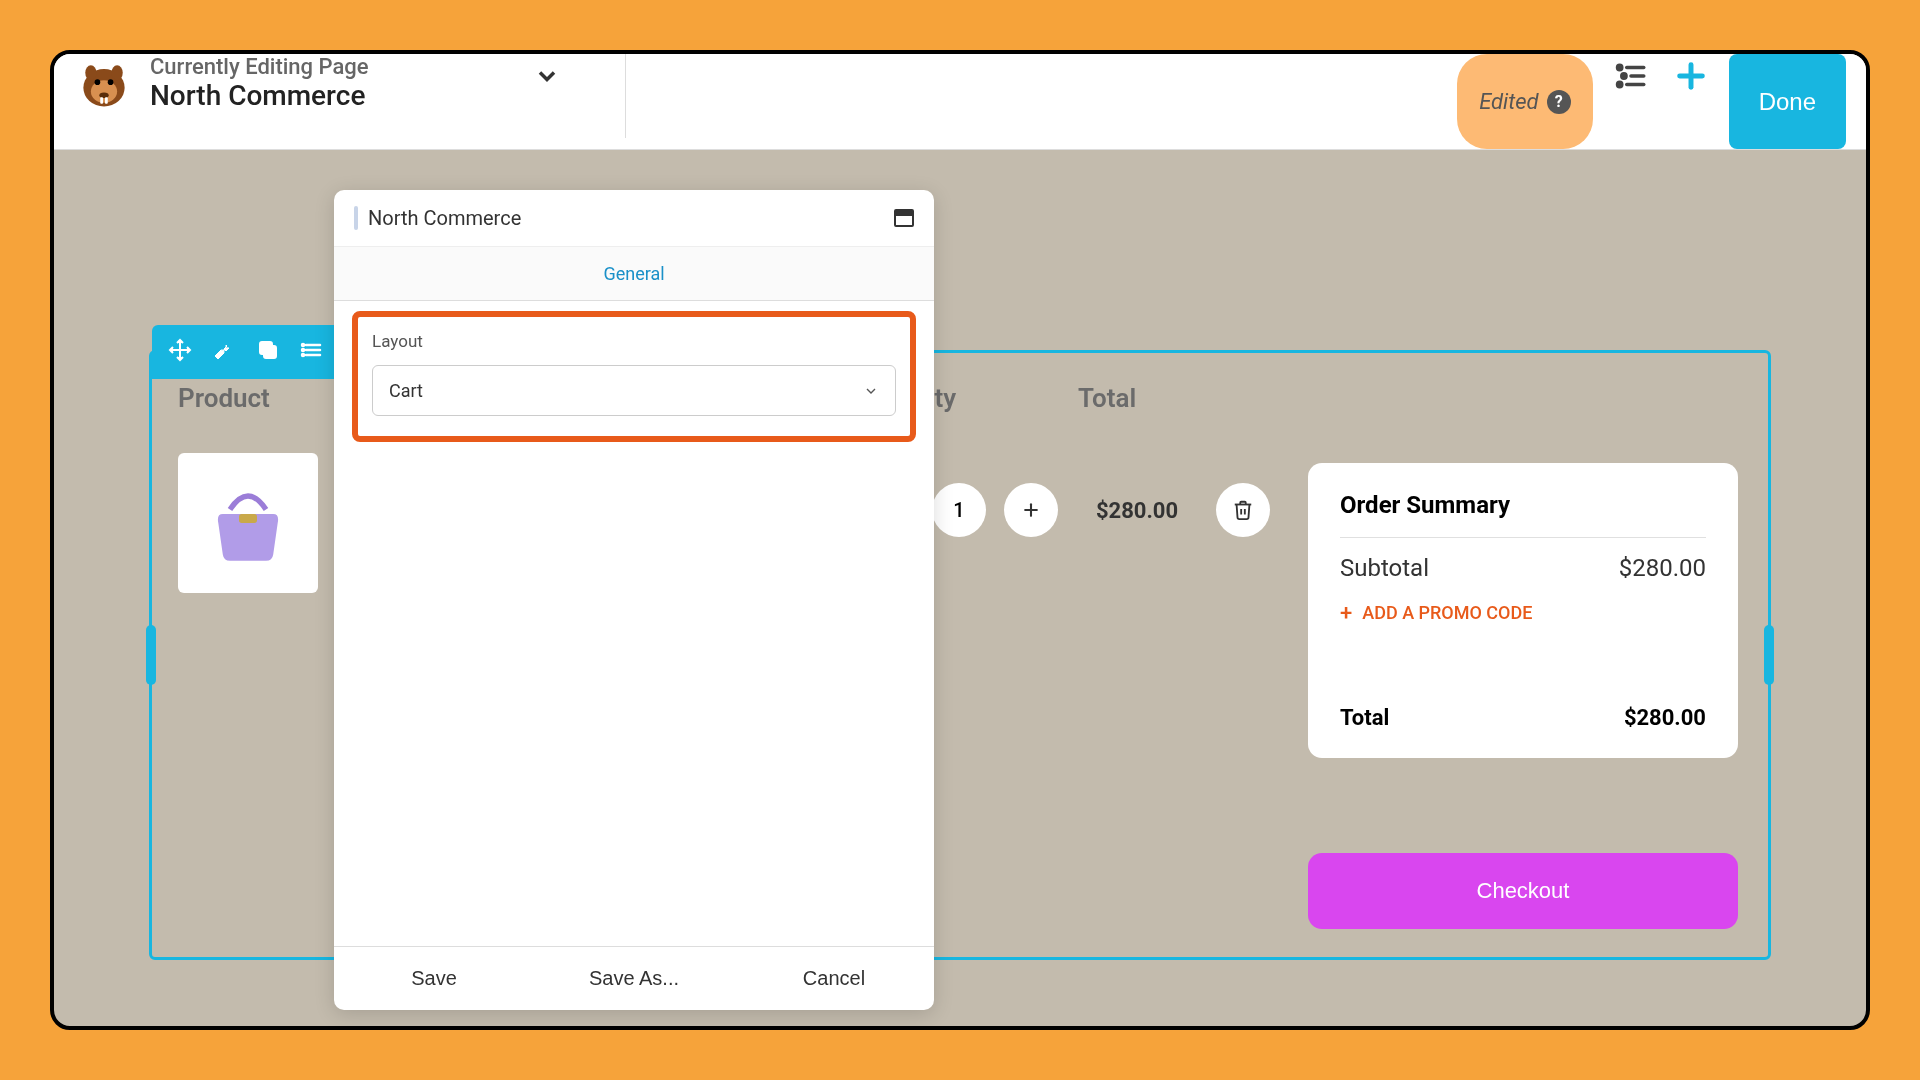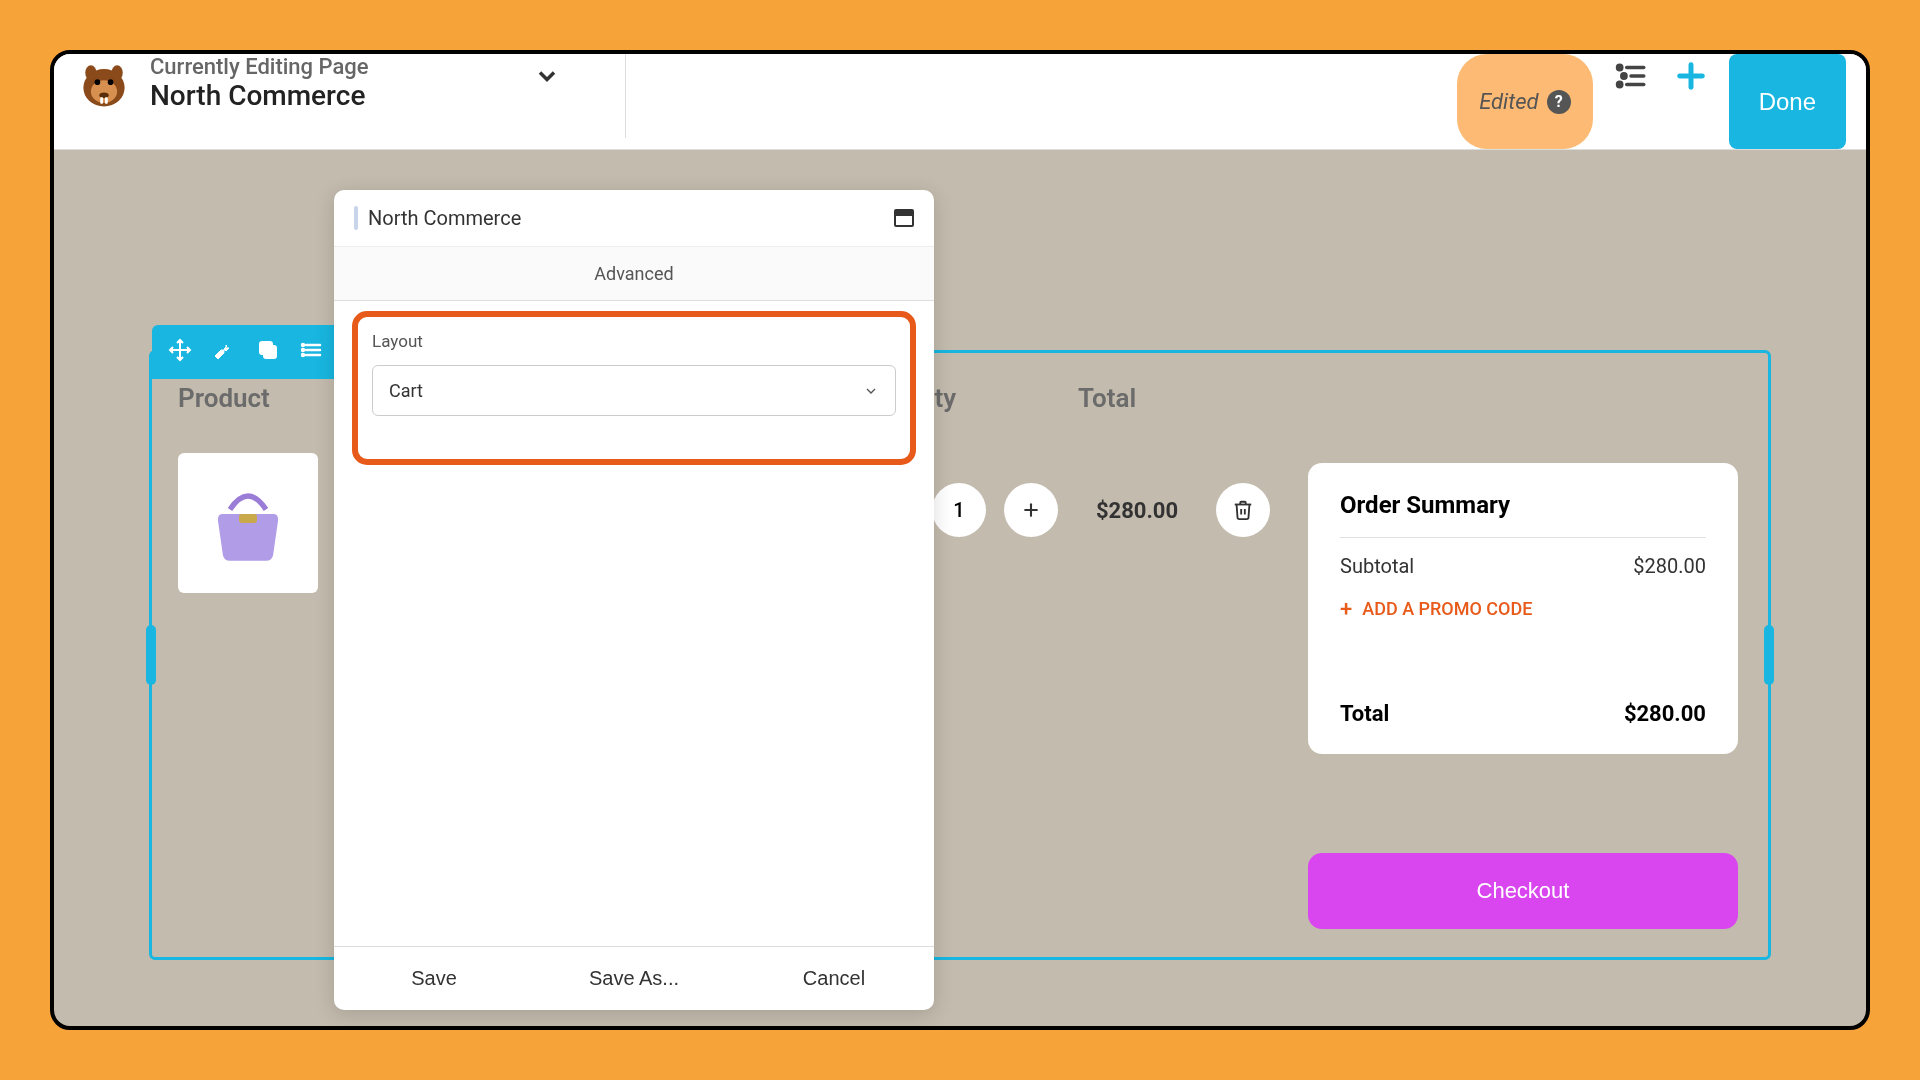--- a/index.html
+++ b/index.html
@@ -111,21 +111,21 @@
   display: flex; align-items: center; justify-content: center; border: none; cursor: pointer;
 }
 .trash-btn svg { width: 22px; height: 22px; }
 .summary-card {
   position: absolute; right: 30px; top: 110px; width: 430px;
   background: #fff; border-radius: 14px; padding: 28px 32px;
 }
 .summary-title { font-size: 24px; font-weight: 700; margin-bottom: 18px; }
 .summary-divider { height: 1px; background: #e0e0e0; margin: 16px 0; }
 .summary-row {
-  display: flex; justify-content: space-between; font-size: 20px; color: #333;
+  display: flex; justify-content: space-between; font-size: 24px; color: #333;
 }
 .promo-row {
   display: flex; align-items: center; gap: 10px; color: #e85a1a; font-size: 18px;
   font-weight: 500; margin-top: 18px; cursor: pointer;
 }
 .promo-row .plus-ic { font-size: 22px; }
 .total-row {
   display: flex; justify-content: space-between; font-size: 22px; font-weight: 700;
   margin-top: 80px;
 }
@@ -153,21 +153,21 @@
   display: flex; border-bottom: 1px solid #ddd; background: #fafafa;
 }
 .tab {
   flex: 1; text-align: center; padding: 16px 0; font-size: 18px; color: #555;
   cursor: pointer; border-right: 1px solid #ddd;
 }
 .tab:last-child { border-right: none; }
 .tab.active { color: #1a90c8; }
 .panel-body { flex: 1; padding: 10px 18px; position: relative; }
 .highlight-box {
-  border: 6px solid #e85a1a; border-radius: 15px; padding: 14px 14px 43px 14px;
+  border: 6px solid #e85a1a; border-radius: 8px; padding: 14px 14px 20px 14px;
 }
 .field-label { font-size: 17px; color: #555; margin-bottom: 14px; }
 .select-box {
   border: 1px solid #ccc; border-radius: 6px; padding: 14px 16px;
   display: flex; justify-content: space-between; align-items: center;
   font-size: 18px; color: #333; background: #fff; cursor: pointer;
 }
 .select-box svg { width: 16px; height: 16px; stroke: #555; }
 .panel-footer {
   border-top: 1px solid #ddd; display: flex; padding: 20px 0;
@@ -316,21 +316,21 @@
       <button class="checkout-btn">Checkout</button>
     </div>
 
     <div class="settings-panel">
       <div class="panel-header">
         <div class="panel-accent"></div>
         <span class="panel-title">North Commerce</span>
         <div class="window-ic"></div>
       </div>
       <div class="tabs-row">
-        <div class="tab">Advanced</div>
+        <div class="tab active">General</div>
       </div>
       <div class="panel-body">
         <div class="highlight-box">
           <div class="field-label">Layout</div>
           <div class="select-box">
             <span>Cart</span>
             <svg viewBox="0 0 24 24" fill="none" stroke-width="2">
                 <polyline points="6 9 12 15 18 9"></polyline>
               </svg>
           </div>

